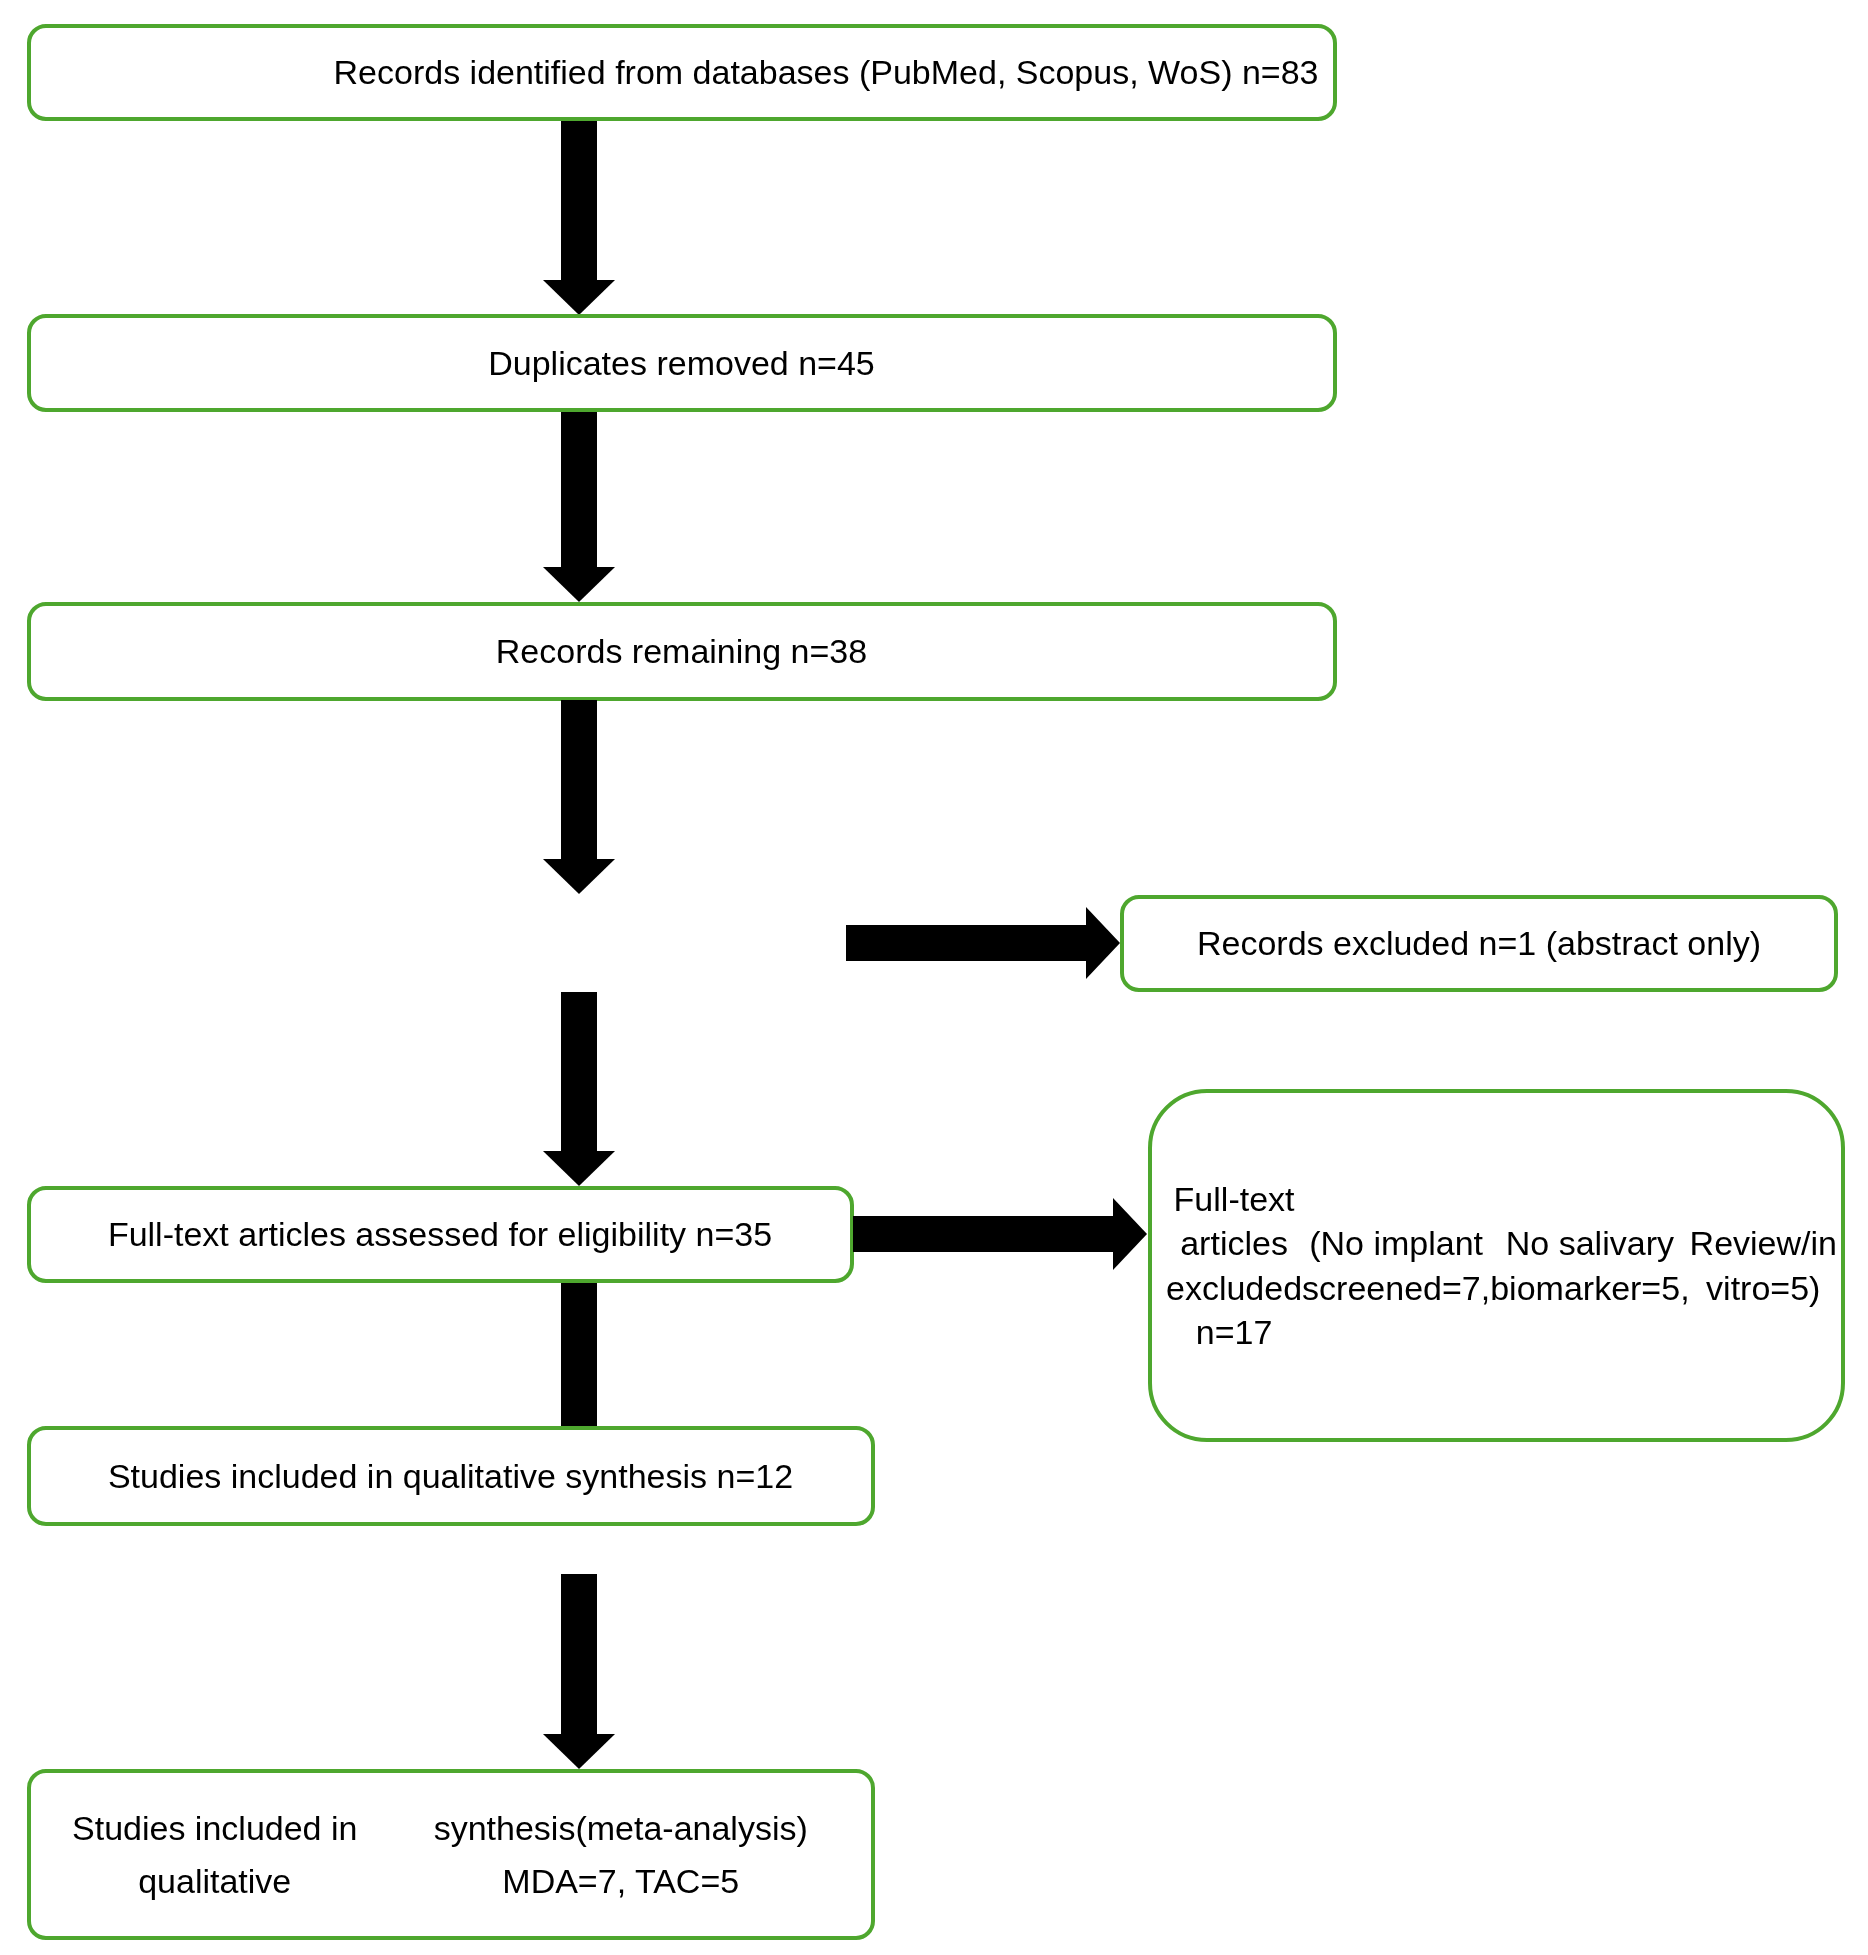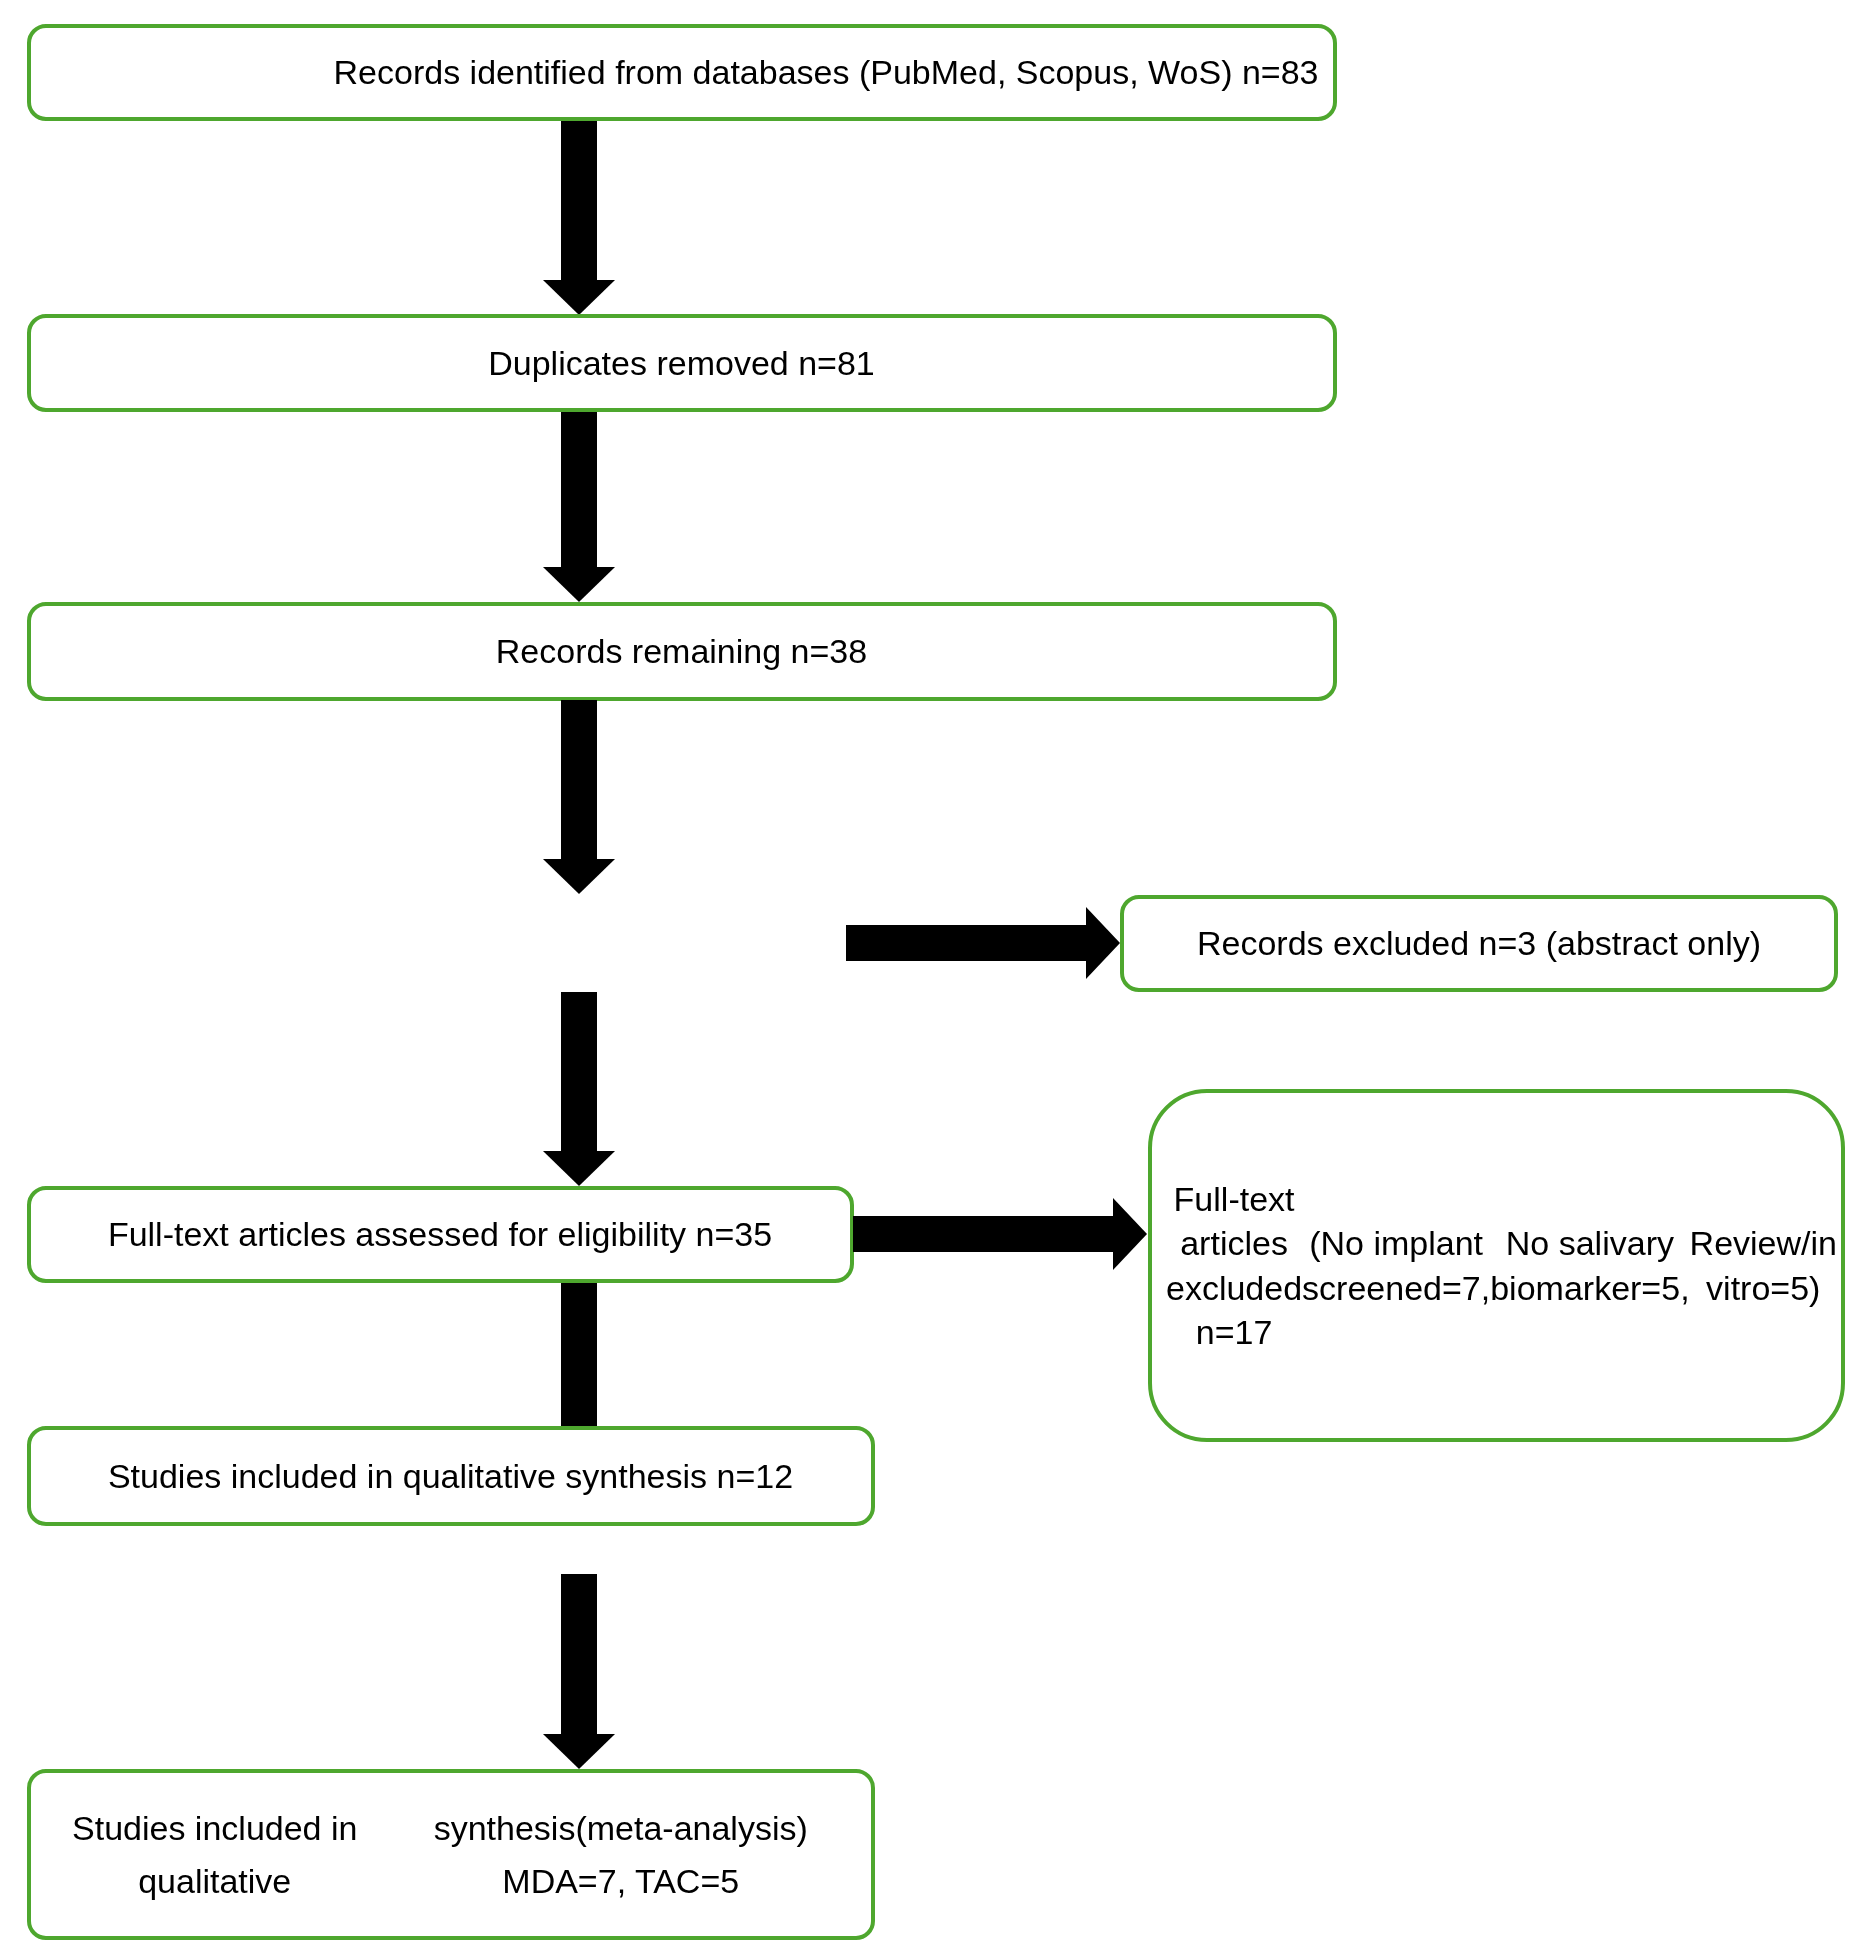--- a/index.html
+++ b/index.html
@@ -98,21 +98,21 @@
   <div class="node" style="left:26.5px; top:23.5px; width:1310px; height:97px;justify-content:flex-end;">
     <span>Records identified from databases (PubMed, Scopus, WoS) n=83</span>
   </div>
 
   <div class="varrow" style="left:543px; top:121px; height:194px;">
     <div class="shaft"></div>
     <div class="head"></div>
   </div>
 
   <div class="node" style="left:26.5px; top:314px; width:1310px; height:98px;">
-    <span>Duplicates removed n=81</span>
+    <span>Duplicates removed n=45</span>
   </div>
 
   <div class="varrow" style="left:543px; top:412px; height:190px;">
     <div class="shaft"></div>
     <div class="head"></div>
   </div>
 
   <div class="node" style="left:26.5px; top:602px; width:1310px; height:99px;">
     <span>Records remaining n=38</span>
   </div>
@@ -122,21 +122,21 @@
     <div class="head"></div>
   </div>
 
 
   <div class="harrow" style="left:846px; top:907px; width:274px;">
     <div class="shaft"></div>
     <div class="head"></div>
   </div>
 
   <div class="node" style="left:1120px; top:895px; width:718px; height:97px;">
-    <span>Records excluded n=3 (abstract only)</span>
+    <span>Records excluded n=1 (abstract only)</span>
   </div>
 
   <div class="varrow" style="left:543px; top:992px; height:194px;">
     <div class="shaft"></div>
     <div class="head"></div>
   </div>
 
   <div class="node" style="left:26.5px; top:1186px; width:827px; height:97px;">
     <span>Full-text articles assessed for eligibility n=35</span>
   </div>

